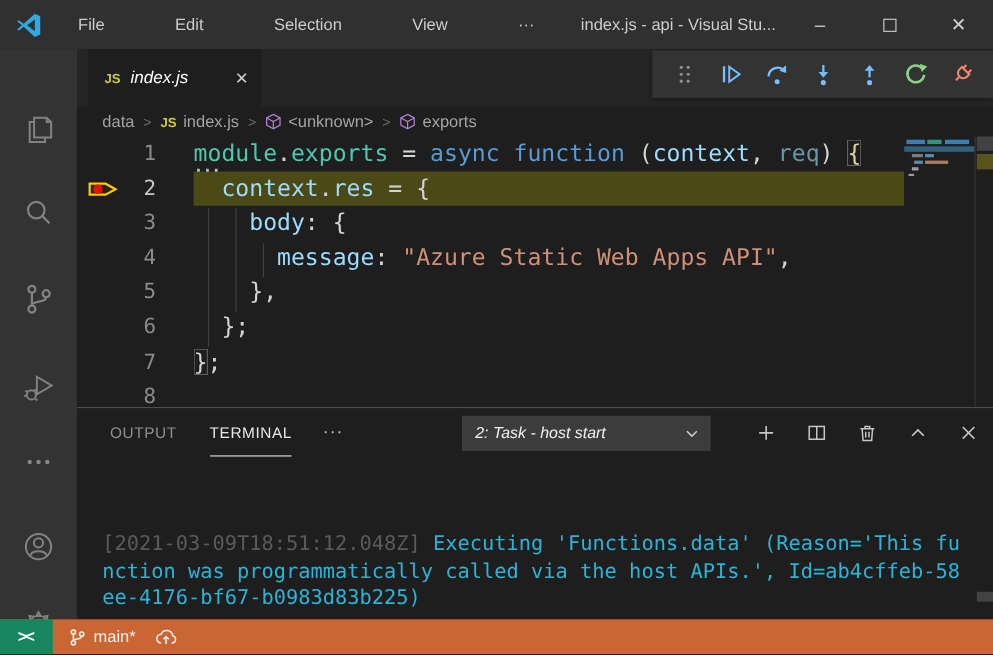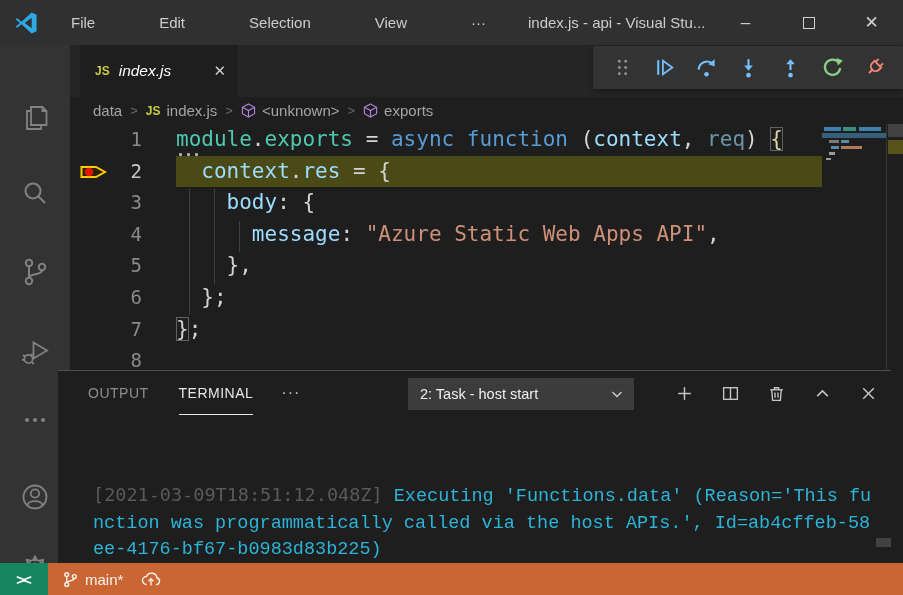--- a/index.html
+++ b/index.html
@@ -55,37 +55,37 @@
   .c-bracketw { color:#D4D4D4; box-shadow:inset 0 0 0 1px #626262; }
   .indent-guide { position:absolute; width:1px; background:#404040; z-index:1; }
   #inline-dots { position:absolute; left:106px; top:22px; color:#C0C0C0; font-size:15px; font-weight:bold; letter-spacing:-1px; z-index:3; }
   
   #minimap { position:absolute; left:822px; top:124px; width:64px; height:246px; background:#1E1E1E; }
   .mm-r { position:absolute; }
   #overview-ruler { position:absolute; left:886px; top:124px; width:17px; height:246px; background:#1E1E1E; border-left:1px solid #363636; }
   #ruler-slider { position:absolute; left:1px; top:0; width:16px; height:13px; background:#424242; }
   #ruler-line-marker { position:absolute; left:1px; top:16px; width:16px; height:14px; background:#57531A; }
   
-  #panel { position:absolute; left:58px; top:370px; width:833px; height:193px; background:#1E1E1E; border-top:1px solid #4D4D4D; }
+  #panel { position:absolute; left:70px; top:370px; width:833px; height:193px; background:#1E1E1E; border-top:1px solid #4D4D4D; }
   #panel-header { position:relative; height:44px; display:flex; align-items:center; }
   .panel-tab { font-size:14px; letter-spacing:.5px; color:#8F8F8F; margin-left:30px; height:44px; line-height:44px; }
   .panel-tab.active { color:#E7E7E7; border-bottom:1px solid #E7E7E7;text-align:center; }
   #panel-more { color:#C5C5C5; margin-left:28px; font-size:16px; letter-spacing:1px; }
   #terminal-picker { position:absolute; left:350px; top:7px; width:226px; height:32px; background:#3C3C3C;
-    display:flex; align-items:center; font-size:14.5px; color:#F0F0F0; }
+    display:flex; align-items:center; font-size:14.5px; color:#F0F0F0;font-style:italic; }
   #picker-label { padding-left:12px; }
   #picker-chevron { margin-left:auto; margin-right:10px; }
   #picker-chevron svg { width:14px; height:14px; display:block; }
   #panel-actions { position:absolute; right:6px; top:6px; display:flex; gap:13px; }
   .panel-act { width:33px; height:33px; display:flex; align-items:center; justify-content:center; }
   .panel-act svg { width:19px; height:19px; display:block; }
   
   #terminal { position:absolute; left:70px; top:424px; width:833px; height:125px; padding:10px 0 0 23px;
     font-family:"DejaVu Sans Mono", monospace; font-size:18.5px; line-height:24.6px; white-space:pre; }
-  .t-dim { color:#5A5A5A; } .t-cyan { color:#2BB4D8;font-family:Liberation Mono, monospace; }
+  .t-dim { color:#5A5A5A; } .t-cyan { color:#2BB4D8; }
   #panel-scrollbar { position:absolute; right:0px; top:167px; width:15px; height:9px; background:#424242; }
   
   #statusbar { position:absolute; left:0; top:563px; width:903px; height:32px; background:#CA6633; display:flex; align-items:center; }
   #remote-indicator { width:48px; height:32px; background:#17855F; color:#FFFFFF; display:flex; align-items:center; justify-content:center;
     font-size:15px; font-weight:bold; letter-spacing:-2px; padding-right:2px; }
   #branch-item { display:flex; align-items:flex-start; margin-left:14px; color:#F8F2EC; font-size:15px; gap:6px; }
   #branch-item svg { width:17px; height:17px; display:block; }
   #sync-item { margin-left:18px; } #sync-item svg { width:20px; height:17px; display:block; }
 </style>
 </head>

